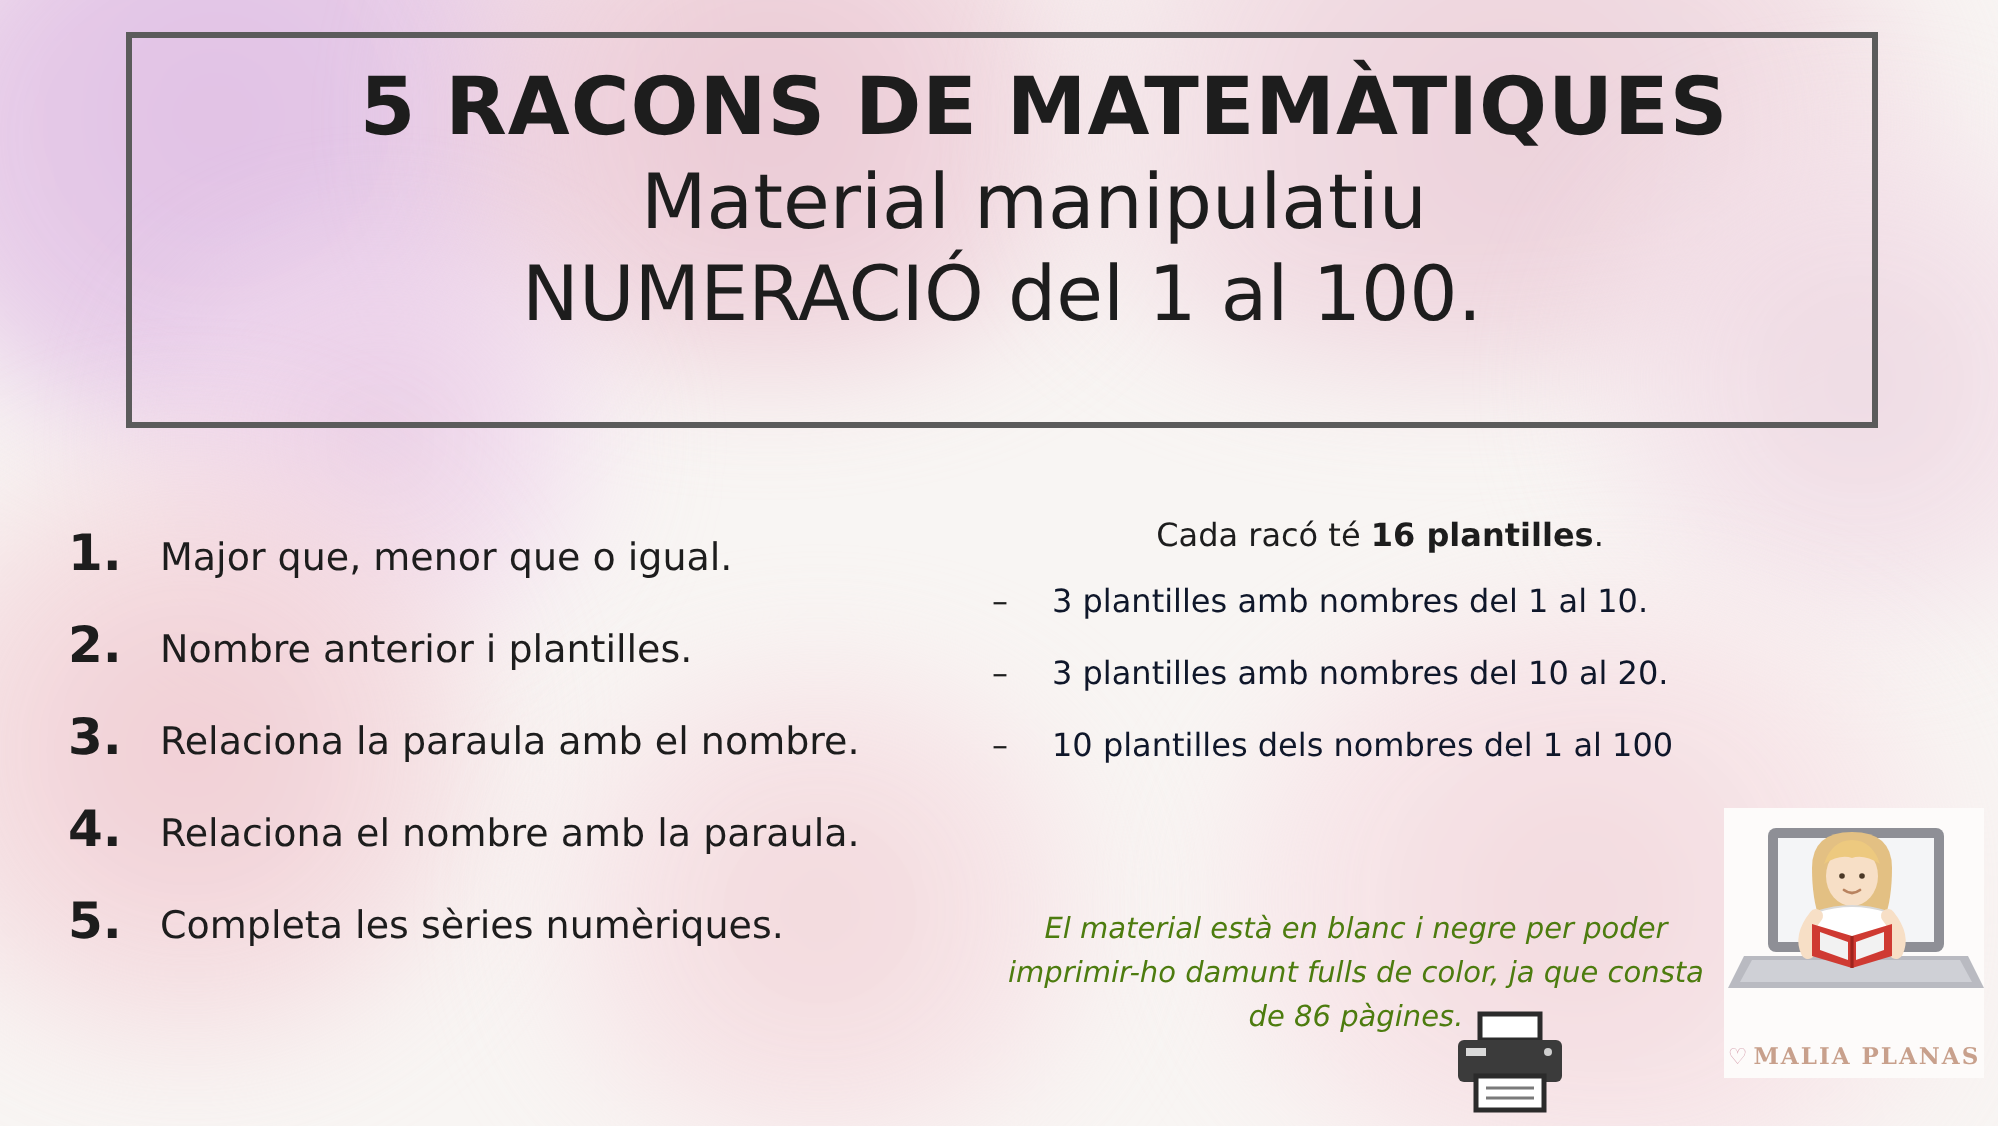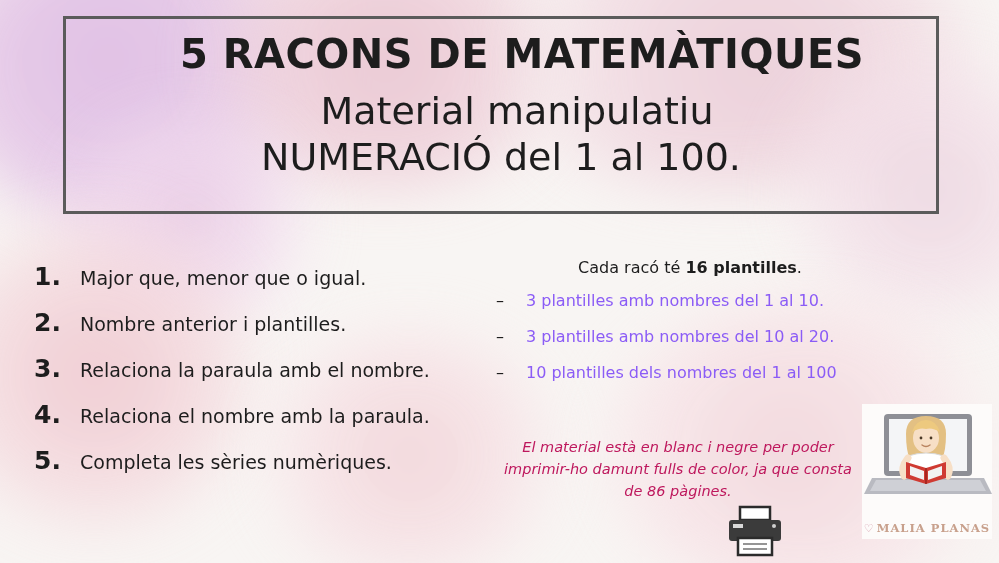--- a/index.html
+++ b/index.html
@@ -63,21 +63,21 @@
     font-size: 40px;
     letter-spacing: .5px;
     margin-top: 14px;
     line-height: 1.05;
     margin-left: 42px;
   }
   .title-line2 {
     font-family: "DejaVu Sans", sans-serif;
     font-size: 38px;
     line-height: 1.1;
-    margin-top: 16px;
+    margin-top: 6px;
     font-weight: 400;
     padding-left: 32px;
   }
   .title-line3 {
     font-family: "DejaVu Sans", sans-serif;
     font-size: 38px;
     line-height: 1.1;
     margin-top: 4px;
     font-weight: 400;
   }
@@ -130,33 +130,33 @@
   }
   .bullet-dash {
     width: 30px;
     font-family: "DejaVu Sans", sans-serif;
     font-size: 16px;
     color: #1d1d1d;
   }
   .bullet-text {
     font-family: "DejaVu Sans", sans-serif;
     font-size: 16px;
-    color: #8b5cf6;
+    color: #0f172a;
   }
   .note {
     position: absolute;
     left: 498px;
-    top: 437px;
+    top: 455px;
     width: 360px;
     font-family: "DejaVu Sans", sans-serif;
     font-style: italic;
     font-size: 14.5px;
     line-height: 1.5;
     text-align: center;
-    color: #be185d;
+    color: #4d7c0f;
   }
 
   
   .printer {
     position: absolute;
     left: 726px;
     top: 505px;
     width: 58px;
     height: 52px;
   }

